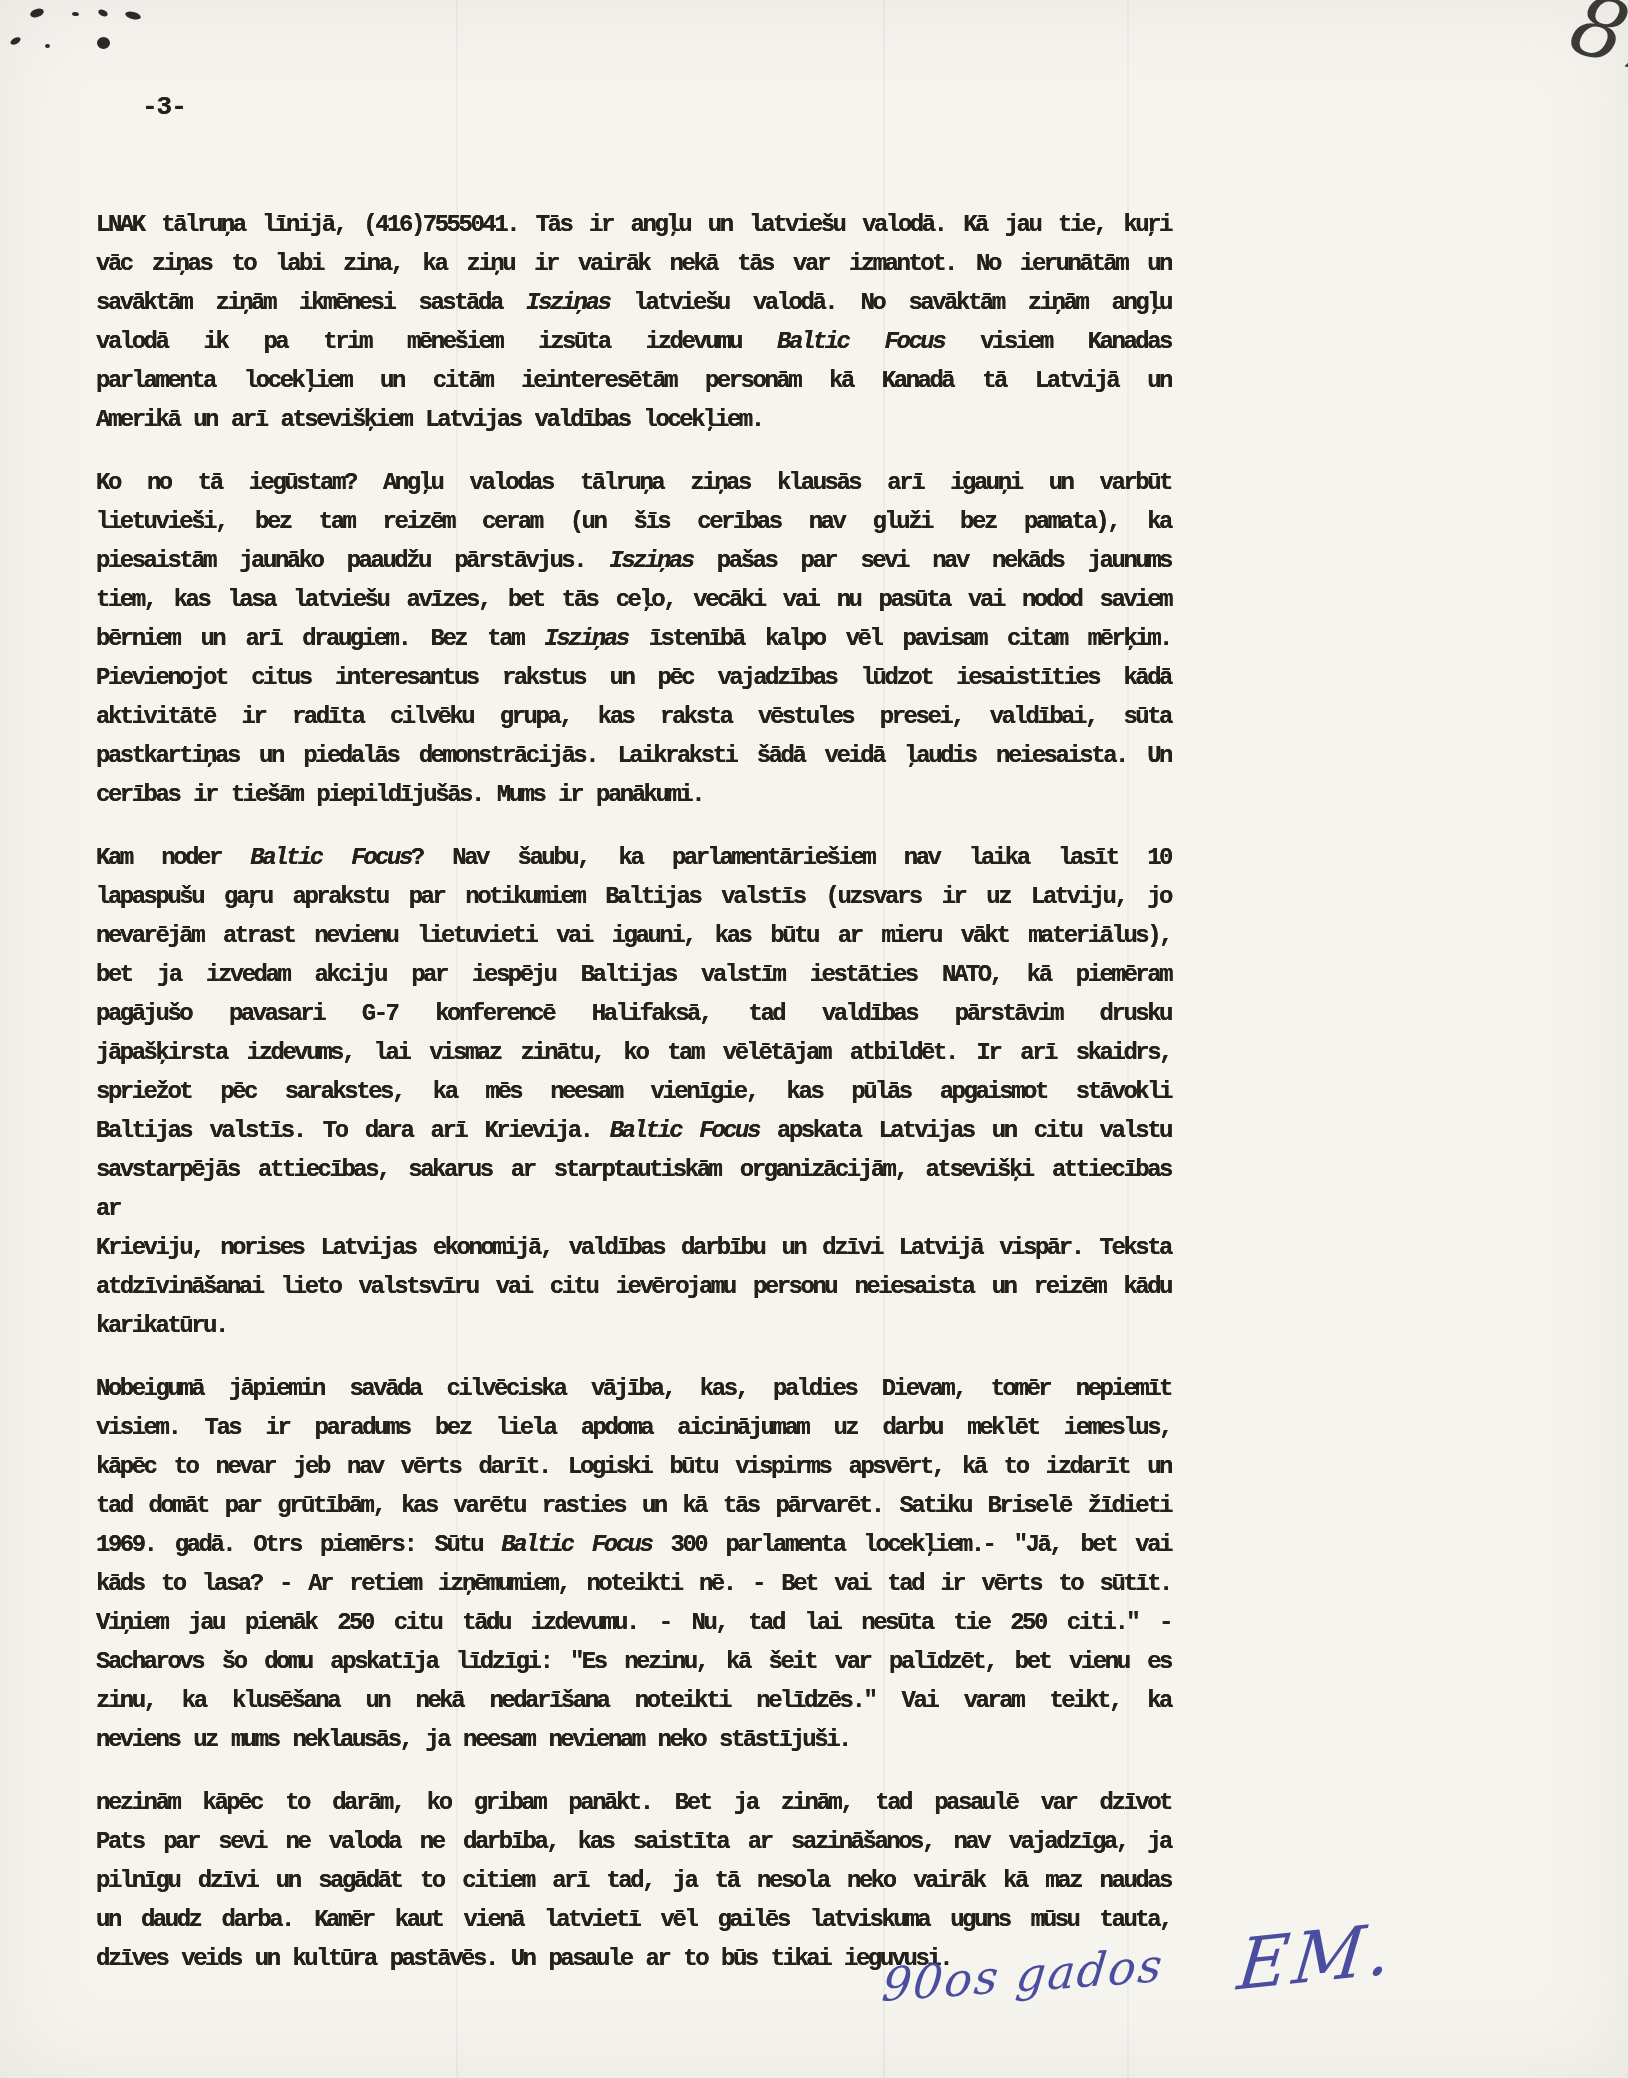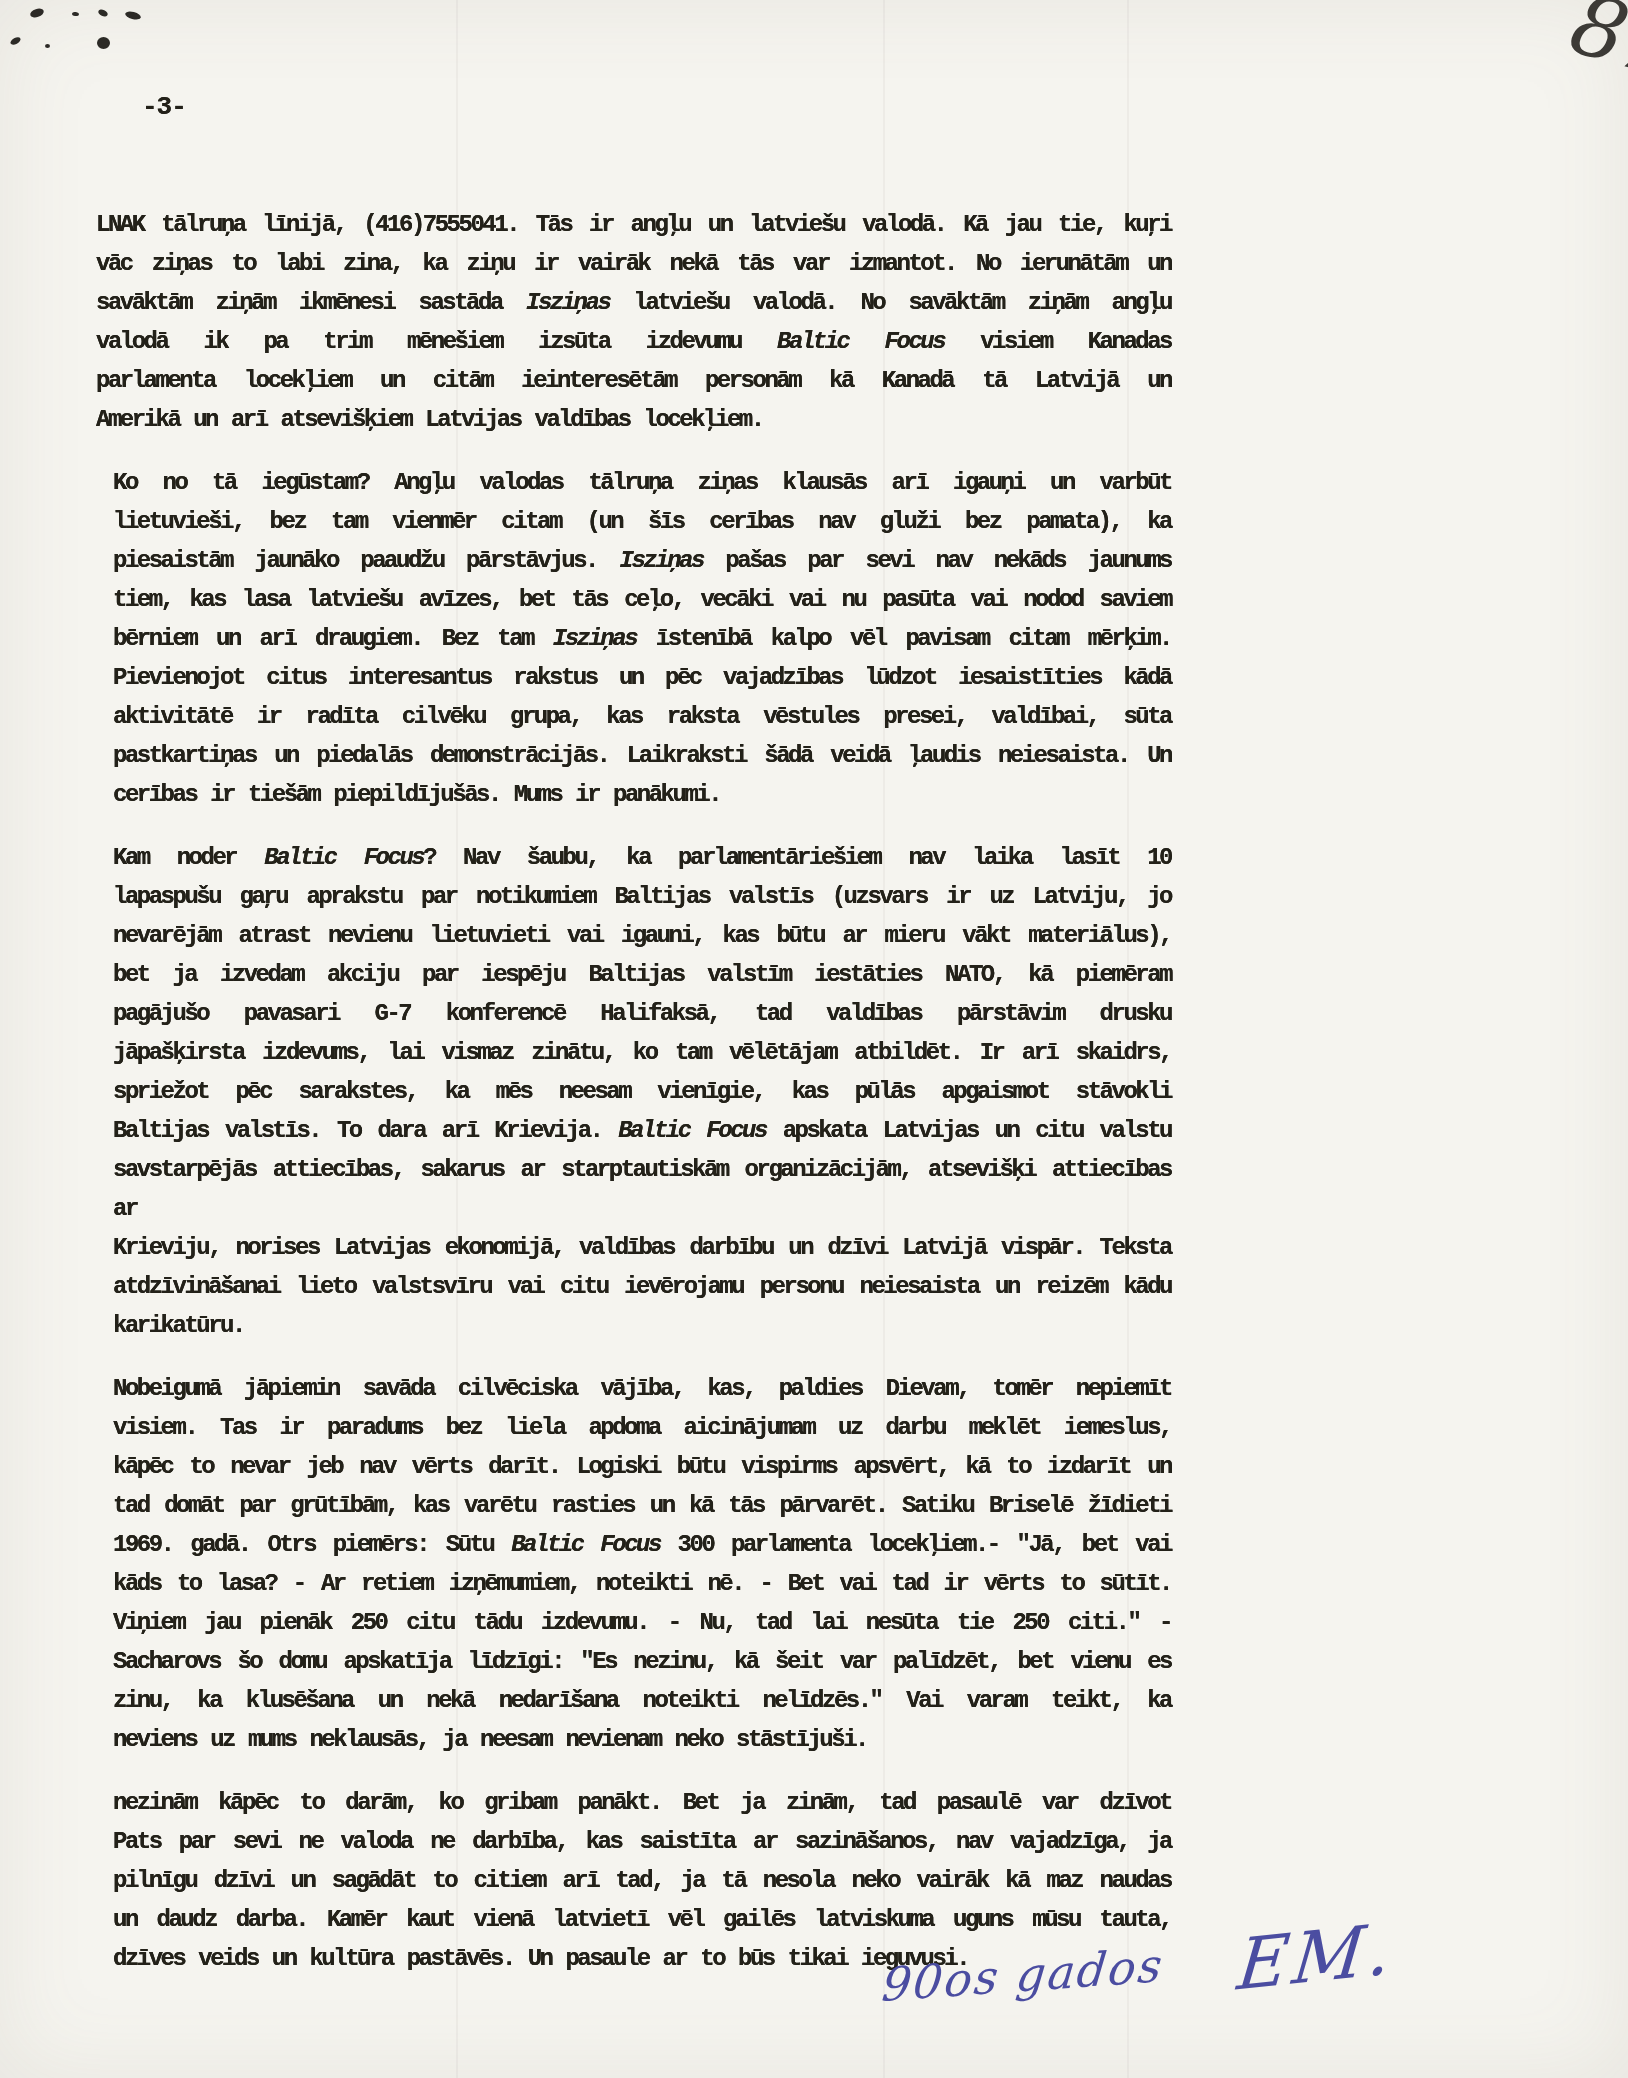--- a/index.html
+++ b/index.html
@@ -37,21 +37,21 @@
     font-style:italic;font-size:84px;color:#3c3a36;
     transform:rotate(16deg);letter-spacing:-4px;
   }
   .text-block{
     position:absolute;left:96px;top:205px;width:1075px;
     font-size:24px;font-weight:bold;
     letter-spacing:-2.5px;word-spacing:2px;
     line-height:39px;
     text-shadow:0 0 0.5px currentColor;
   }
-  .para + .para{margin-top:24px;margin-left:17px;}
+  .para + .para{margin-top:24px;}
   .line{text-align:justify;text-align-last:justify;white-space:normal;}
   .line.last{text-align-last:left;}
   .line em{font-style:italic;}
   .hand{
     position:absolute;color:#4b4da1;
     font-family:"DejaVu Serif","Liberation Serif",serif;
     font-style:italic;
   }
   .hand-note{
     left:882px;top:1948px;font-size:46px;letter-spacing:2px;
@@ -86,21 +86,21 @@
       <div class="para">
         <div class="line">LNAK tālruņa līnijā, (416)7555041. Tās ir angļu un latviešu valodā. Kā jau tie, kuŗi</div>
         <div class="line">vāc ziņas to labi zina, ka ziņu ir vairāk nekā tās var izmantot. No ierunātām un</div>
         <div class="line">savāktām ziņām ikmēnesi sastāda <em>Isziņas</em> latviešu valodā. No savāktām ziņām angļu</div>
         <div class="line">valodā ik pa trim mēnešiem izsūta izdevumu <em>Baltic Focus</em> visiem Kanadas</div>
         <div class="line">parlamenta locekļiem un citām ieinteresētām personām kā Kanadā tā Latvijā un</div>
         <div class="line last">Amerikā un arī atsevišķiem Latvijas valdības locekļiem.</div>
       </div>
       <div class="para">
         <div class="line">Ko no tā iegūstam? Angļu valodas tālruņa ziņas klausās arī igauņi un varbūt</div>
-        <div class="line">lietuvieši, bez tam vienmēr citam (un šīs cerības nav gluži bez pamata), ka</div>
+        <div class="line">lietuvieši, bez tam reizēm ceram (un šīs cerības nav gluži bez pamata), ka</div>
         <div class="line">piesaistām jaunāko paaudžu pārstāvjus. <em>Isziņas</em> pašas par sevi nav nekāds jaunums</div>
         <div class="line">tiem, kas lasa latviešu avīzes, bet tās ceļo, vecāki vai nu pasūta vai nodod saviem</div>
         <div class="line">bērniem un arī draugiem. Bez tam <em>Isziņas</em> īstenībā kalpo vēl pavisam citam mērķim.</div>
         <div class="line">Pievienojot citus interesantus rakstus un pēc vajadzības lūdzot iesaistīties kādā</div>
         <div class="line">aktivitātē ir radīta cilvēku grupa, kas raksta vēstules presei, valdībai, sūta</div>
         <div class="line">pastkartiņas un piedalās demonstrācijās. Laikraksti šādā veidā ļaudis neiesaista. Un</div>
         <div class="line last">cerības ir tiešām piepildījušās. Mums ir panākumi.</div>
       </div>
       <div class="para">
         <div class="line">Kam noder <em>Baltic Focus</em>? Nav šaubu, ka parlamentāriešiem nav laika lasīt 10</div>

